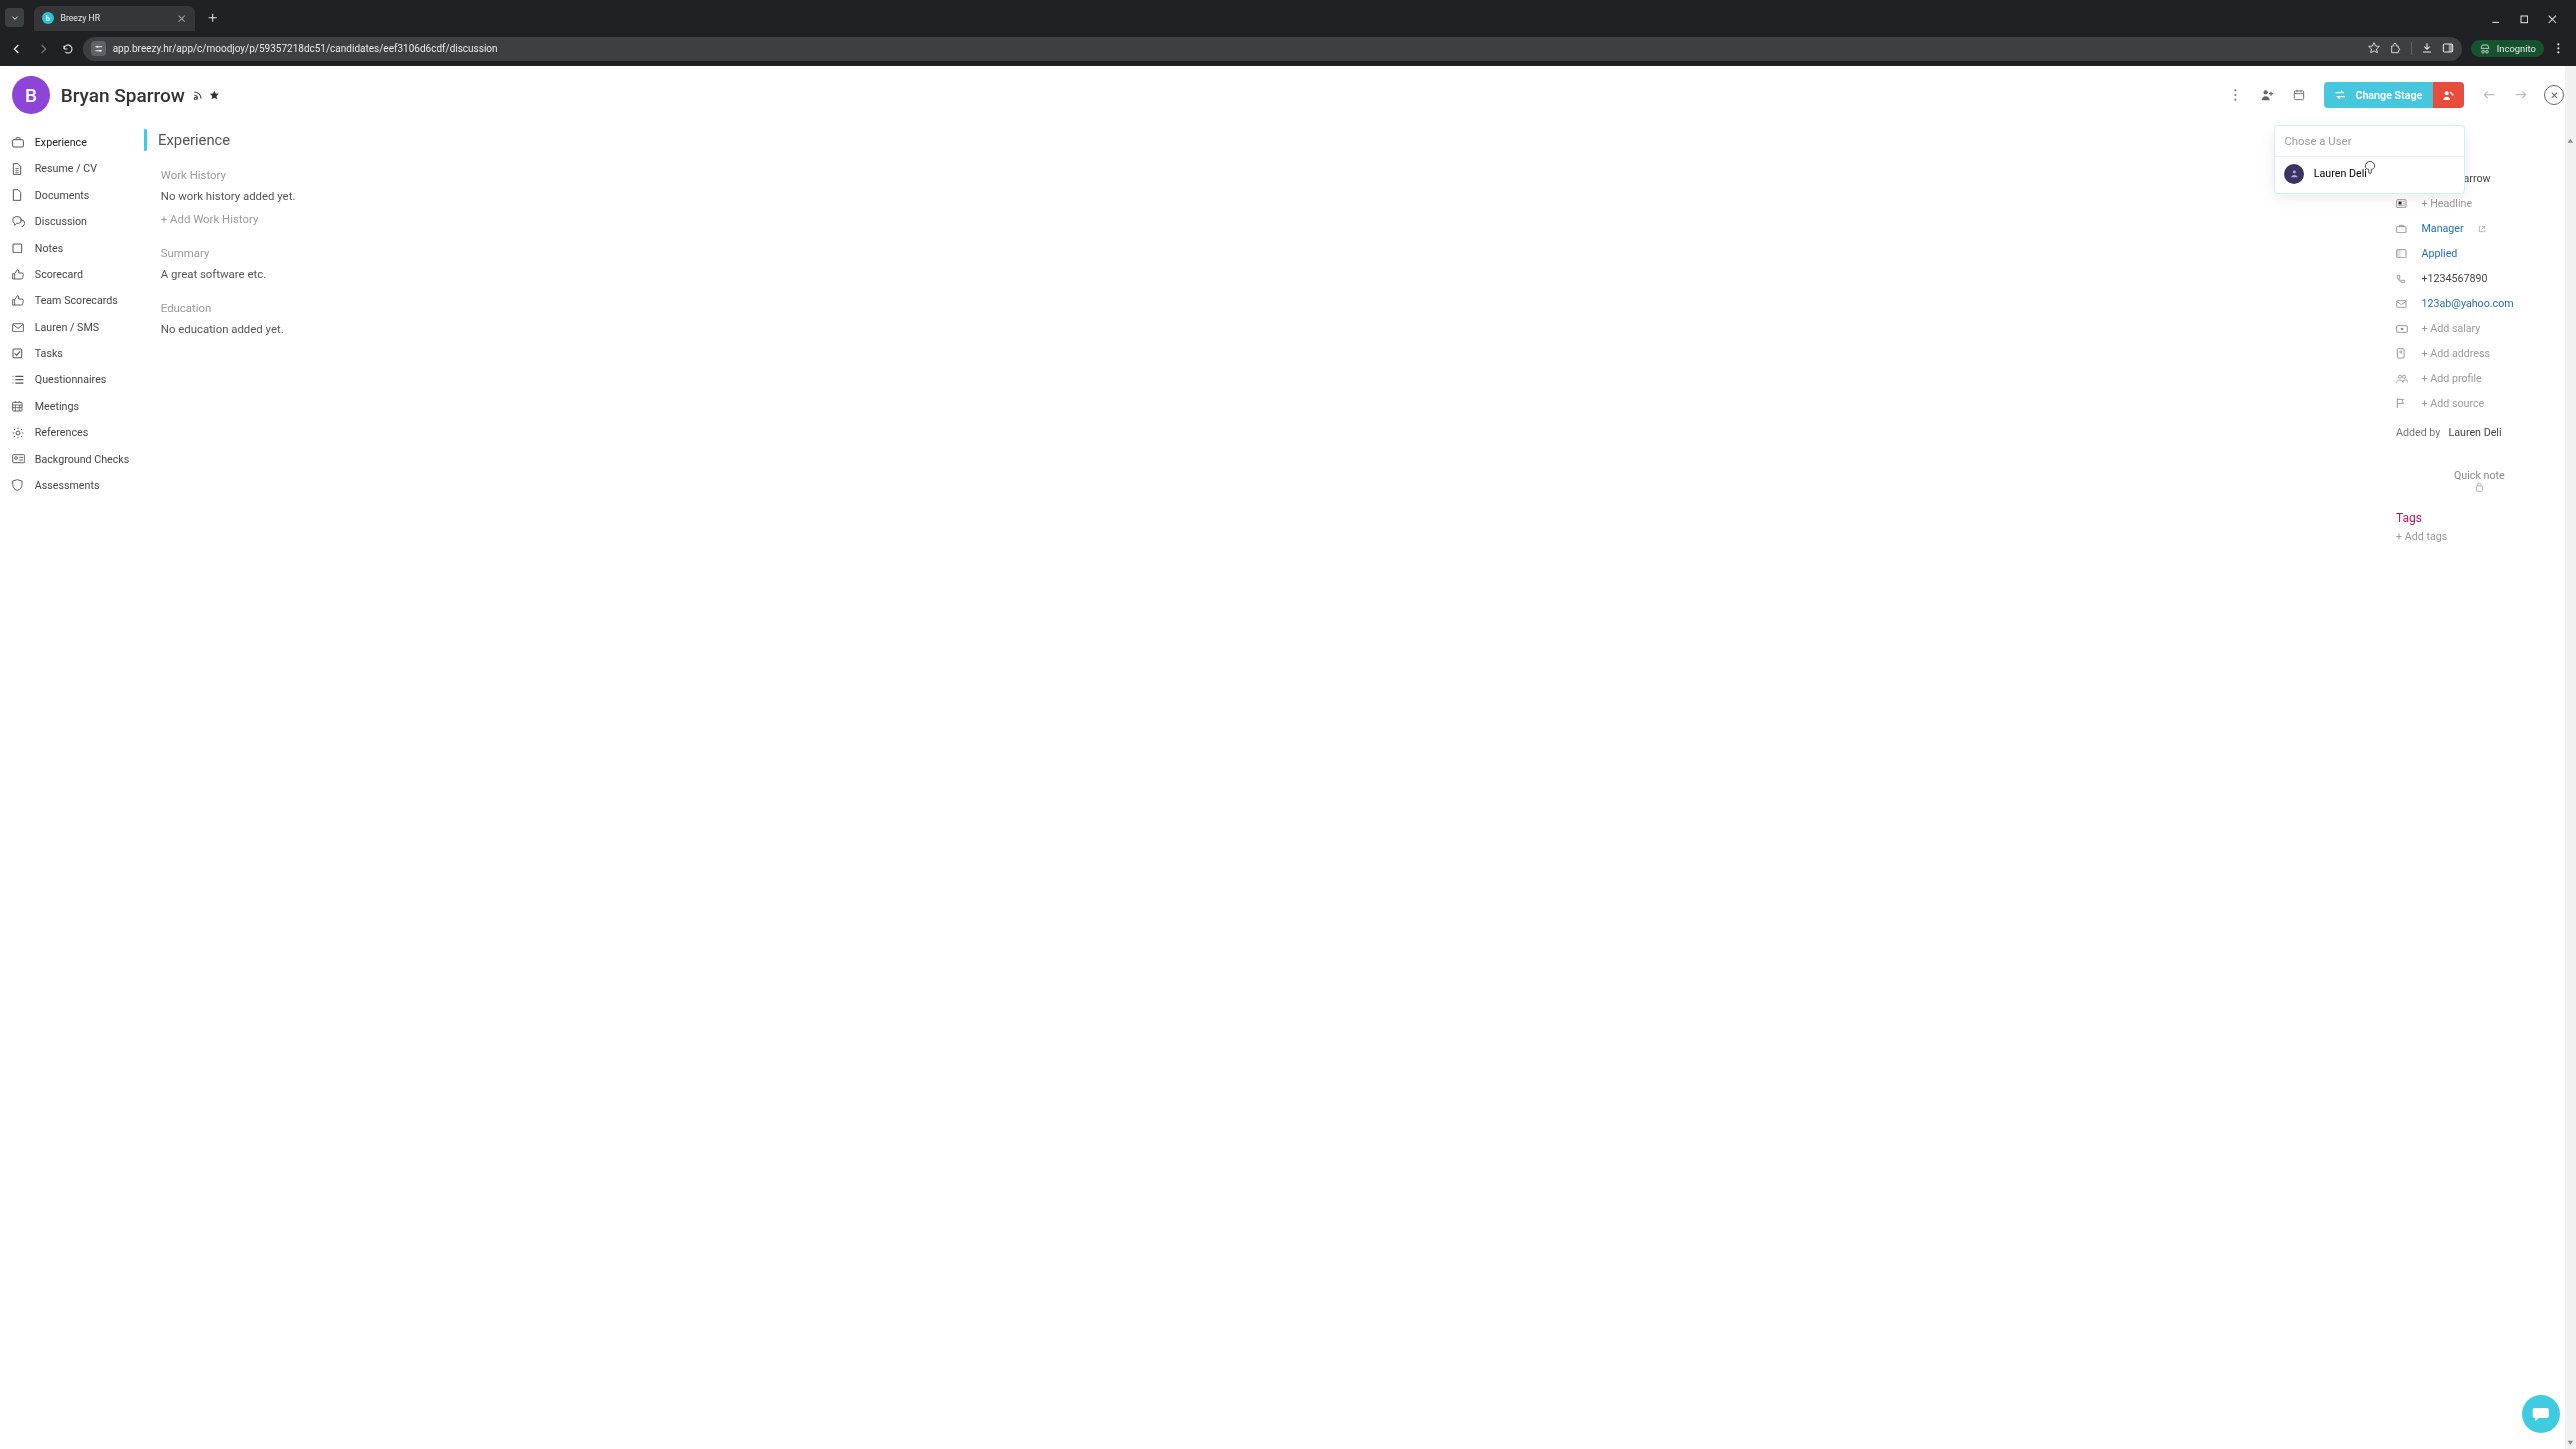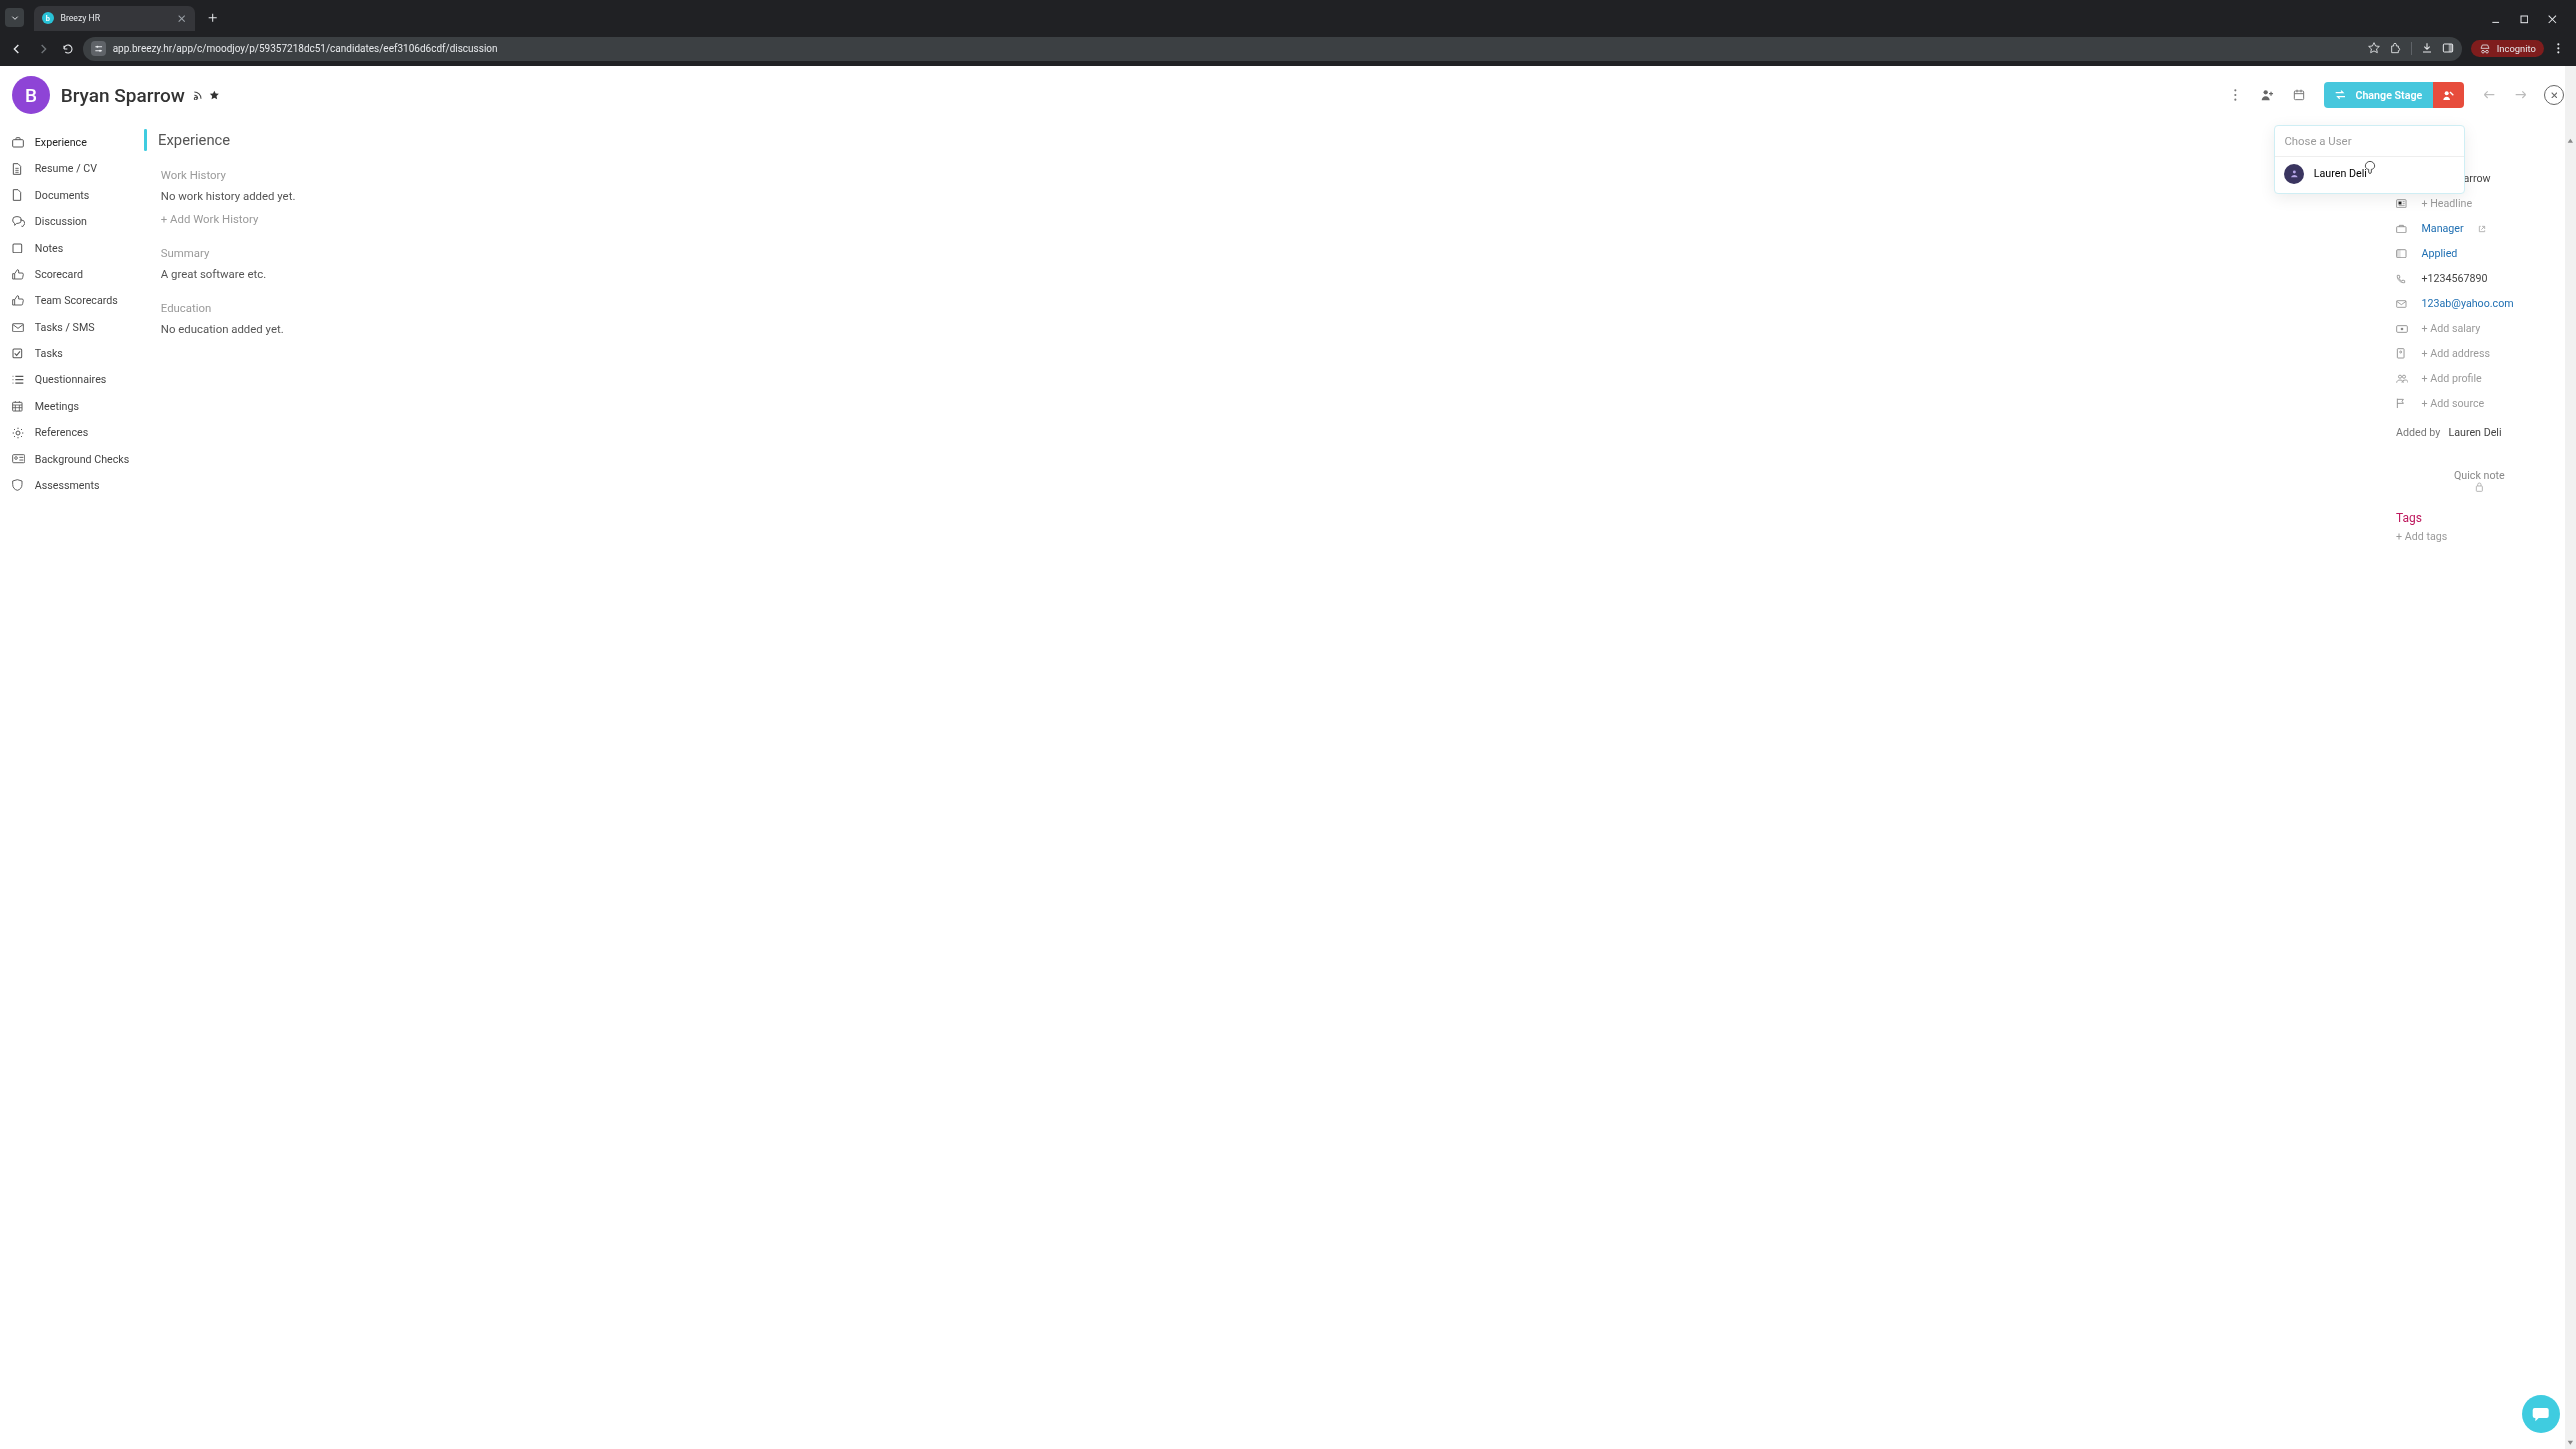--- a/index.html
+++ b/index.html
@@ -18,21 +18,21 @@
   .win-controls span { width:13.4px; text-align:center; font-size:10px; }
 
   .toolbar { height: 35px; display:flex; align-items:center; padding: 0 6.7px; gap: 4px; }
   .nav-btn { width:21.5px; height:21.5px; display:flex; align-items:center; justify-content:center; color:#9aa0a6;}
   .nav-btn.enabled { color:#e8eaed; }
   .url-bar { flex:1; background:#3c4043; border-radius:13.4px; height:24px; display:flex; align-items:center; padding:0 8px; gap:6.7px; }
   .site-chip { width:14.8px; height:14.8px; border-radius:4px; background:#5f6368; display:flex; align-items:center; justify-content:center; color:#e8eaed; font-size:8px;}
   .url-text { color:#e8eaed; font-size:10px; white-space:nowrap; overflow:hidden; }
   .url-actions { display:flex; gap:9.4px; color:#e8eaed; align-items:center; margin-left:auto;}
   .url-actions .sep { width:0.7px; height:13.4px; background:#5f6368; }
-  .incog-chip { display:flex; align-items:center; gap:5.4px; background:#7f1d1d; border-radius:12px; padding:2.7px 8px; margin-left:5.4px; font-size:9.4px;}
+  .incog-chip { display:flex; align-items:center; gap:5.4px; background:#14532d; border-radius:12px; padding:2.7px 8px; margin-left:5.4px; font-size:9.4px;}
   .more-dots { width:21.5px; display:flex; align-items:center; justify-content:center; color:#e8eaed; }
 
   
   .app { position:absolute; top:66px; left:0; right:0; bottom:0; background:#fff; }
 
   .header { height: 58px; display:flex; align-items:center; padding: 0 12px; }
   .avatar-big { width:38px; height:38px; border-radius:50%; background:#8e44d6; color:#fff; display:flex; align-items:center; justify-content:center; font-size:19px; font-weight:500; margin-right:10.7px;}
   .cand-name { font-size:19px; font-weight:500; color:#333; }
   .name-icons { display:flex; gap:6.7px; margin-left:8px; color:#444;}
   .name-icons span { font-size:11.4px; }
@@ -357,21 +357,21 @@
           </span>
           <span>Team Scorecards</span>
         </div>
       <div class="item">
           <span class="ic">
             <svg width="12" height="9.4" viewBox="0 0 18 14">
               <rect x="1" y="1" width="16" height="12" rx="1" stroke="#555" stroke-width="1.4" fill="none"></rect>
               <path d="M1 2l8 6 8-6" stroke="#555" stroke-width="1.4" fill="none"></path>
             </svg>
           </span>
-          <span>Tasks / SMS</span>
+          <span>Lauren / SMS</span>
         </div>
       <div class="item">
           <span class="ic">
             <svg width="10.7" height="10.7" viewBox="0 0 16 16">
               <rect x="1.5" y="1.5" width="13" height="13" rx="1.5" stroke="#555" stroke-width="1.5" fill="none"></rect>
               <path d="M4 8l3 3 5-6" stroke="#555" stroke-width="1.6" fill="none"></path>
             </svg>
           </span>
           <span>Tasks</span>
         </div>

